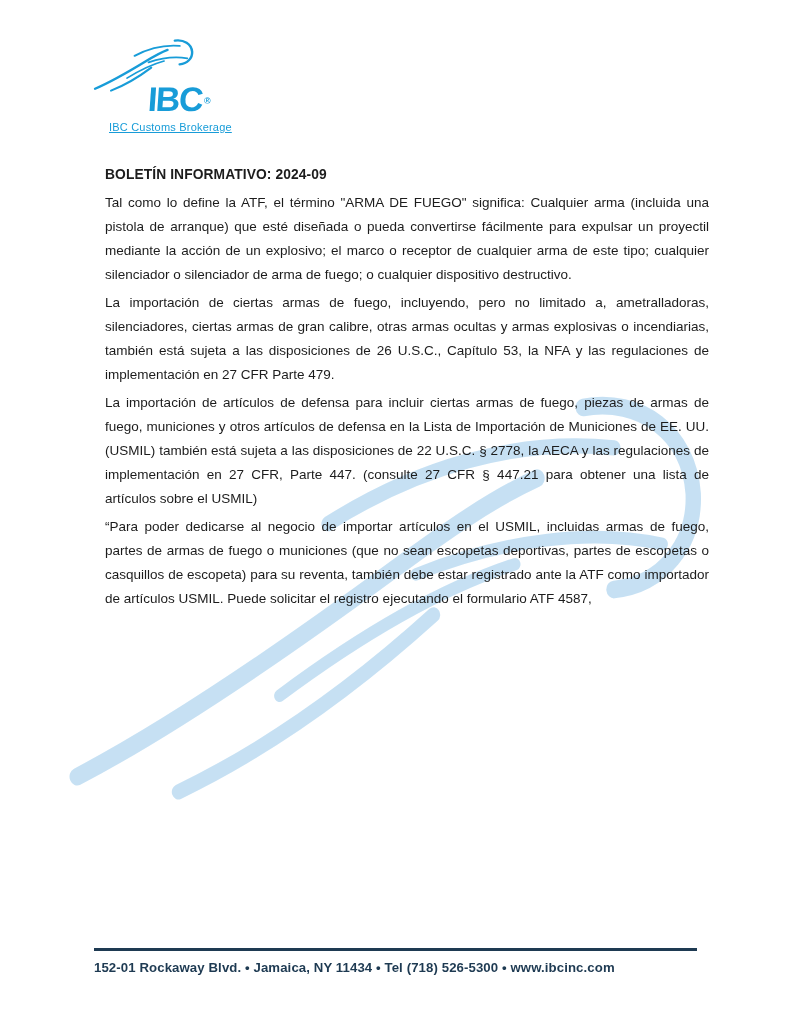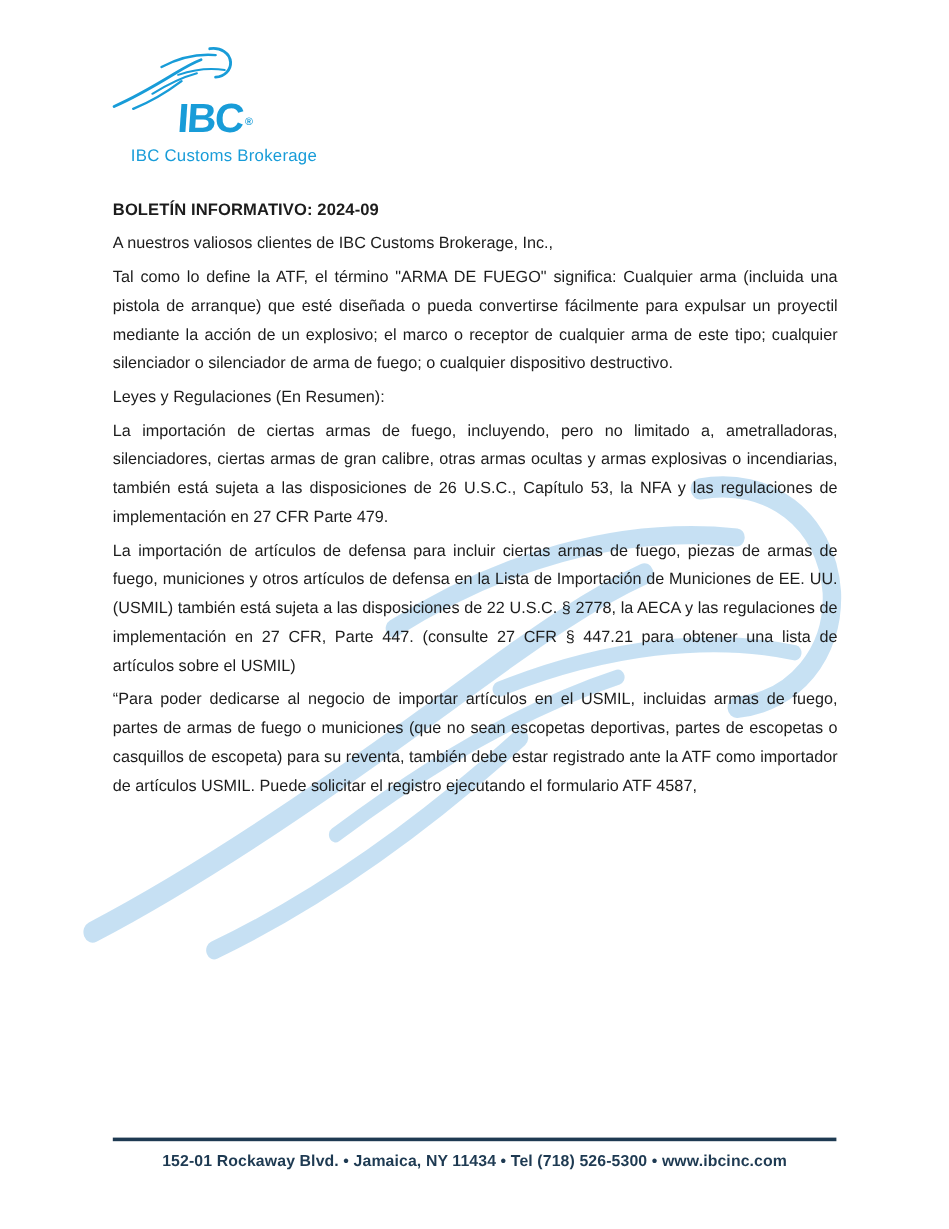--- a/index.html
+++ b/index.html
@@ -58,29 +58,30 @@
     font-weight: bold;
     vertical-align: top;
     position: relative;
     top: 2px;
     left: 2px;
   }
   .logo-tagline {
     position: absolute;
     left: 16px;
     top: 85px;
-    font-size: 14px;
+    font-size: 11px;
     letter-spacing: 0.2px;
     white-space: nowrap;
+    text-decoration: underline;
   }
 
   
   .content {
     position: absolute;
-    left: 94px;
+    left: 105px;
     top: 163px;
     width: 604px;
     z-index: 1;
     font-size: 13.5px;
     line-height: 24px;
   }
   .title {
     font-size: 13.8px;
     font-weight: bold;
     margin: 0 0 4px 0;
@@ -95,21 +96,21 @@
   .footer {
     position: absolute;
     left: 94px;
     right: 94px;
     top: 948px;
     z-index: 1;
   }
   .footer-rule { height: 3px; background: #1e3a52; }
   .footer-text {
     margin-top: 9px;
-    text-align: center;
+    text-align: left;
     font-weight: bold;
     font-size: 13.2px;
     letter-spacing: 0.1px;
     color: #1e3a52;
   }
 </style>
 </head>
 <body>
 
 <div class="page">
@@ -139,23 +140,21 @@
       </g>
     </svg>
     <div class="logo-ibc-row">
       <span class="logo-ibc">IBC</span><span class="logo-reg">®</span>
     </div>
     <div class="logo-tagline">IBC Customs Brokerage</div>
   </header>
 
   <main class="content">
     <h1 class="title">BOLETÍN INFORMATIVO: 2024-09</h1>
-    <p>A nuestros valiosos clientes de IBC Customs Brokerage, Inc.,</p>
     <p>Tal como lo define la ATF, el término "ARMA DE FUEGO" significa: Cualquier arma (incluida una pistola de arranque) que esté diseñada o pueda convertirse fácilmente para expulsar un proyectil mediante la acción de un explosivo; el marco o receptor de cualquier arma de este tipo; cualquier silenciador o silenciador de arma de fuego; o cualquier dispositivo destructivo.</p>
-    <p>Leyes y Regulaciones (En Resumen):</p>
     <p>La importación de ciertas armas de fuego, incluyendo, pero no limitado a, ametralladoras, silenciadores, ciertas armas de gran calibre, otras armas ocultas y armas explosivas o incendiarias, también está sujeta a las disposiciones de 26 U.S.C., Capítulo 53, la NFA y las regulaciones de implementación en 27 CFR Parte 479.</p>
     <p>La importación de artículos de defensa para incluir ciertas armas de fuego, piezas de armas de fuego, municiones y otros artículos de defensa en la Lista de Importación de Municiones de EE. UU. (USMIL) también está sujeta a las disposiciones de 22 U.S.C. § 2778, la AECA y las regulaciones de implementación en 27 CFR, Parte 447. (consulte 27 CFR § 447.21 para obtener una lista de artículos sobre el USMIL)</p>
     <p>“Para poder dedicarse al negocio de importar artículos en el USMIL, incluidas armas de fuego, partes de armas de fuego o municiones (que no sean escopetas deportivas, partes de escopetas o casquillos de escopeta) para su reventa, también debe estar registrado ante la ATF como importador de artículos USMIL. Puede solicitar el registro ejecutando el formulario ATF 4587,</p>
   </main>
 
   <footer class="footer">
     <div class="footer-rule"></div>
     <div class="footer-text">152-01 Rockaway Blvd. • Jamaica, NY 11434 • Tel (718) 526-5300 • www.ibcinc.com</div>
   </footer>
 

